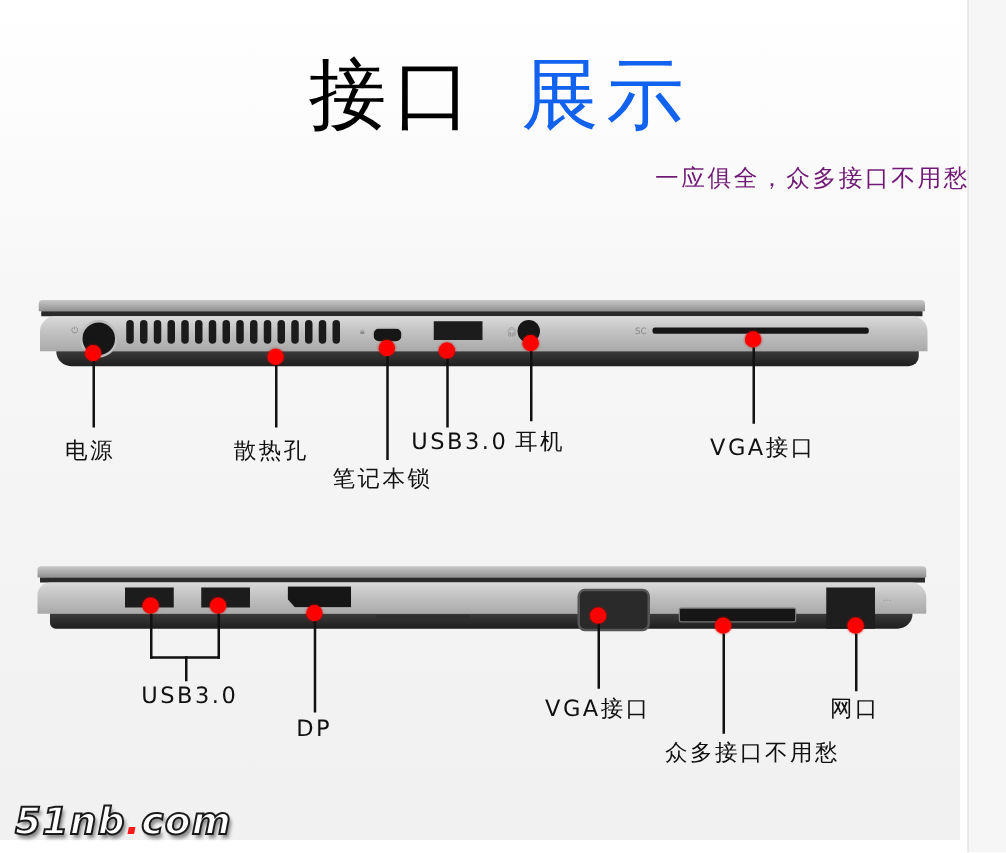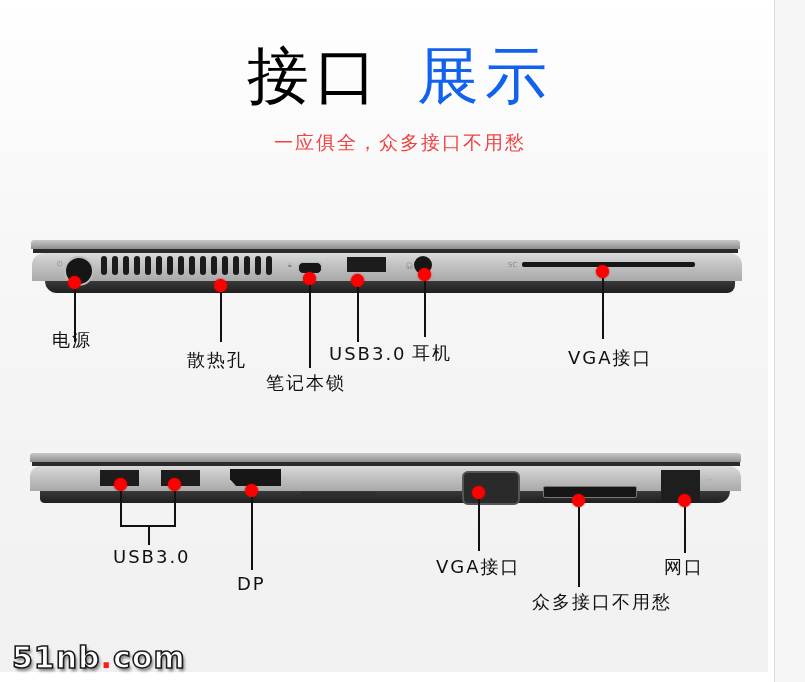--- a/index.html
+++ b/index.html
@@ -6,38 +6,38 @@
   body{width:805px;height:682px;overflow:hidden;background:#ffffff;position:relative;font-family:"DejaVu Sans","Liberation Sans",sans-serif;}
   .canvas{position:absolute;left:0;top:0;width:768px;height:672px;
     background:linear-gradient(180deg,#ffffff 0%,#f7f7f7 35%,#f4f3f3 70%,#f1f1f1 100%);}
   .right-strip{position:absolute;left:768px;top:0;width:37px;height:682px;background:#ffffff;}
   .right-rule{position:absolute;left:774px;top:0;width:1px;height:682px;background:#d9d9d9;}
   .right-pane{position:absolute;left:775px;top:0;width:30px;height:682px;background:#f6f6f6;}
 
   .title{position:absolute;top:36px;left:0;width:800px;text-align:center;font-size:62px;font-weight:normal;letter-spacing:6px;line-height:80px;}
   .title .t1{color:#000;}
   .title .t2{color:#1262f0;margin-left:34px;}
-  .subtitle{position:absolute;top:130px;left:12px;width:776px;text-align:center;font-size:19px;color:#ef4444;letter-spacing:2px;}
+  .subtitle{position:absolute;top:130px;left:0;width:776px;text-align:right;font-size:19px;color:#701a75;letter-spacing:2px;}
 
   
   .lid{position:absolute;height:9px;border-radius:3px 3px 0 0;
     background:linear-gradient(180deg,#c8c8c8,#8f8f8f);}
   .seam{position:absolute;height:4px;background:#2a2a2a;}
   .chassis{position:absolute;background:linear-gradient(180deg,#dadada 0%,#c4c4c4 40%,#a9a9a9 100%);border-radius:10px 10px 0 0;}
   .bottom{position:absolute;background:linear-gradient(180deg,#3a3a3a,#1e1e1e);border-radius:0 0 6px 26px;}
 
   .port{position:absolute;background:#161616;}
   .vent{position:absolute;width:6px;height:19px;border-radius:3px;background:#1b1b1b;}
   .dot{position:absolute;width:13px;height:13px;border-radius:50%;background:#ff0000;box-shadow:0 0 2px #c00;}
   .line{position:absolute;width:2px;background:#111;}
   .hline{position:absolute;height:2px;background:#111;}
   .label{position:absolute;font-size:18px;color:#111;letter-spacing:2px;white-space:nowrap;}
   .tiny{position:absolute;font-size:7px;color:#8a8a8a;}
 
-  .logo{position:absolute;left:12px;top:640px;font-family:"DejaVu Sans",sans-serif;font-weight:bold;font-size:30px;color:#ffffff;letter-spacing:1px;
+  .logo{position:absolute;left:12px;top:640px;font-family:"DejaVu Sans",sans-serif;font-weight:bold;font-style:italic;font-size:30px;color:#ffffff;letter-spacing:1px;
     -webkit-text-stroke:1.6px #1a1a1a;text-shadow:2px 3px 3px rgba(0,0,0,0.45);}
   .logo .rdot{color:#ff1a1a;-webkit-text-stroke:0;text-shadow:none;}
 </style>
 </head>
 <body>
 
 <div class="canvas"></div>
 <div class="right-strip"></div>
 <div class="right-rule"></div>
 <div class="right-pane"></div>
@@ -81,21 +81,21 @@
   <div class="port" style="left:347px;top:257px;width:39px;height:15px;background:#1c1c1c;"></div>
 
   <div class="tiny" style="left:405px;top:262px;">🎧︎</div>
   <div class="port" style="left:414px;top:256px;width:18px;height:18px;border-radius:50%;"></div>
 
   <div class="tiny" style="left:508px;top:261px;">SC</div>
   <div class="port" style="left:522px;top:262px;width:173px;height:5px;border-radius:2px;"></div>
 
   <div class="dot" style="left: 68px; top: 276px; background: rgb(255, 0, 0);"></div>
   <div class="line" style="left:74px;top:289px;height:53px;"></div>
-  <div class="label" style="left:52px;top:328px;">电源</div>
+  <div class="label" style="left:52px;top:348px;">电源</div>
 
   <div class="dot" style="left: 214px; top: 279px; background: rgb(255, 0, 0);"></div>
   <div class="line" style="left:220px;top:292px;height:50px;"></div>
   <div class="label" style="left:187px;top:348px;">散热孔</div>
 
   <div class="dot" style="left: 303px; top: 272px; background: rgb(255, 0, 0);"></div>
   <div class="line" style="left:309px;top:285px;height:83px;"></div>
   <div class="label" style="left:266px;top:371px;">笔记本锁</div>
 
   <div class="dot" style="left: 351px; top: 274px; background: rgb(255, 0, 0);"></div>

